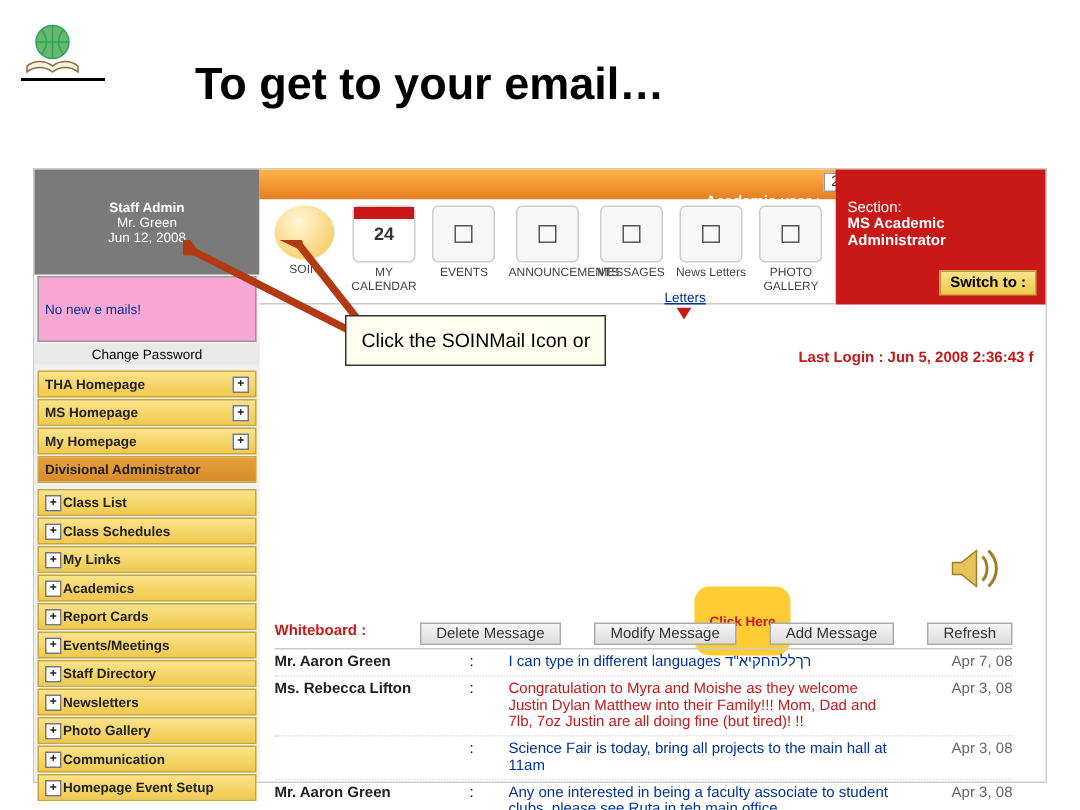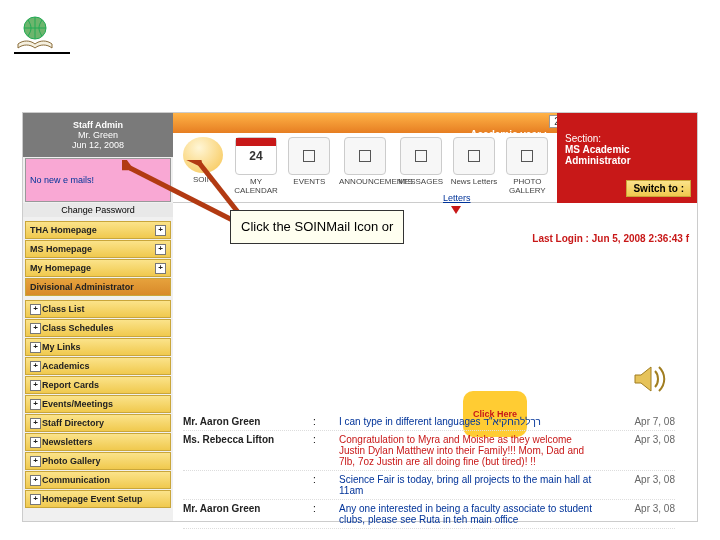--- a/index.html
+++ b/index.html
@@ -3,21 +3,21 @@
 <meta charset="utf-8">
 <style>
 html,body{margin:0;padding:0;font-family:Arial,sans-serif;font-size:10px;background:#fff;}
 .page{width:720px;height:540px;position:relative;overflow:hidden;}
 .logo{position:absolute;left:14px;top:14px;width:42px;height:36px;}
 .logo svg{width:100%;height:100%;}
 .rule{position:absolute;left:14px;top:52px;width:56px;height:2px;background:#000;}
 .title{position:absolute;left:130px;top:40px;font-size:30px;font-weight:bold;color:#000;}
 .app{position:absolute;left:22px;top:112px;right:22px;bottom:18px;border:1px solid #ccc;background:#fff;}
 .left{position:absolute;left:0;top:0;width:150px;bottom:0;background:#f0f0f0;}
-.hdr{background:#7a7a7a;color:#fff;text-align:center;font-size:9px;padding:7px 0;}
+.hdr{background:#7a7a7a;color:#fff;text-align:center;font-size:9px;padding:20px 0;}
 .hdr b{font-weight:bold;}
 .mailbar{background:#f9a8d4;color:#003399;font-size:9px;padding:16px 4px;border:1px solid #999;margin:1px 2px;}
 .pwd{background:#e8e8e8;font-size:9px;padding:2px 4px;text-align:center;}
 .nav{margin-top:4px;}
 .navitem{background:linear-gradient(#fbe38a,#f0c94e);border:1px solid #c9a63a;font-size:9px;font-weight:bold;padding:3px 4px;margin:1px 2px;position:relative;color:#222;}
 .navitem .plus{position:absolute;right:4px;top:3px;width:9px;height:9px;border:1px solid #777;background:#fff;font-size:8px;line-height:8px;text-align:center;}
 .navitem.dark{background:linear-gradient(#e6a23c,#d88a2a);}
 .navitem.lplus{padding-left:16px;}
 .lplus .plus{left:4px;right:auto;}
 
@@ -61,20 +61,21 @@
 
 <div class="page">
   <div class="logo">
     <svg viewBox="0 0 42 36">
         <ellipse cx="21" cy="14" rx="11" ry="11" fill="#6db56d" stroke="#2a5"></ellipse>
         <path d="M10 14h22M21 3v22M14 6c4 6 4 10 0 16M28 6c-4 6-4 10 0 16" stroke="#2a5" fill="none"></path>
         <path d="M4 30c5-4 12-4 17 0 5-4 12-4 17 0v4c-5-4-12-4-17 0-5-4-12-4-17 0z" fill="#f5f0e0" stroke="#8a6d3b"></path>
       </svg>
   </div>
   <div class="rule"></div>
+  <div class="title">To get to your email…</div>
 
   <div class="app">
     <div class="left">
       <div class="hdr">
         <div><b>Staff Admin</b></div>
         <div>Mr. Green</div>
         <div>Jun 12, 2008</div>
       </div>
       <div class="mailbar">No new e mails!</div>
       <div class="pwd">Change Password</div>
@@ -159,20 +160,27 @@
     <div class="clickhere">Click Here</div>
 
     <div class="speaker">
       <svg viewBox="0 0 36 36">
           <path d="M4 14h6l10-8v24l-10-8H4z" fill="#e6c35a" stroke="#a07d20"></path>
           <path d="M24 10c4 4 4 12 0 16M28 6c7 7 7 17 0 24" stroke="#a07d20" fill="none" stroke-width="2"></path>
         </svg>
     </div>
 
     <div class="wb">
+      <div class="wbbar">
+        <span class="lbl">Whiteboard :</span>
+        <span class="btn">Delete Message</span>
+        <span class="btn">Modify Message</span>
+        <span class="btn">Add Message</span>
+        <span class="btn">Refresh</span>
+      </div>
       <div class="msgs" id="msgs">
           <div class="msgrow">
             <div class="who">Mr. Aaron Green</div>
             <div class="col">:</div>
             <div class="txt">I can type in different languages רךללהחקיא"ד</div>
             <div class="date">Apr 7, 08</div>
           </div>
           <div class="msgrow">
             <div class="who">Ms. Rebecca Lifton</div>
             <div class="col">:</div>

